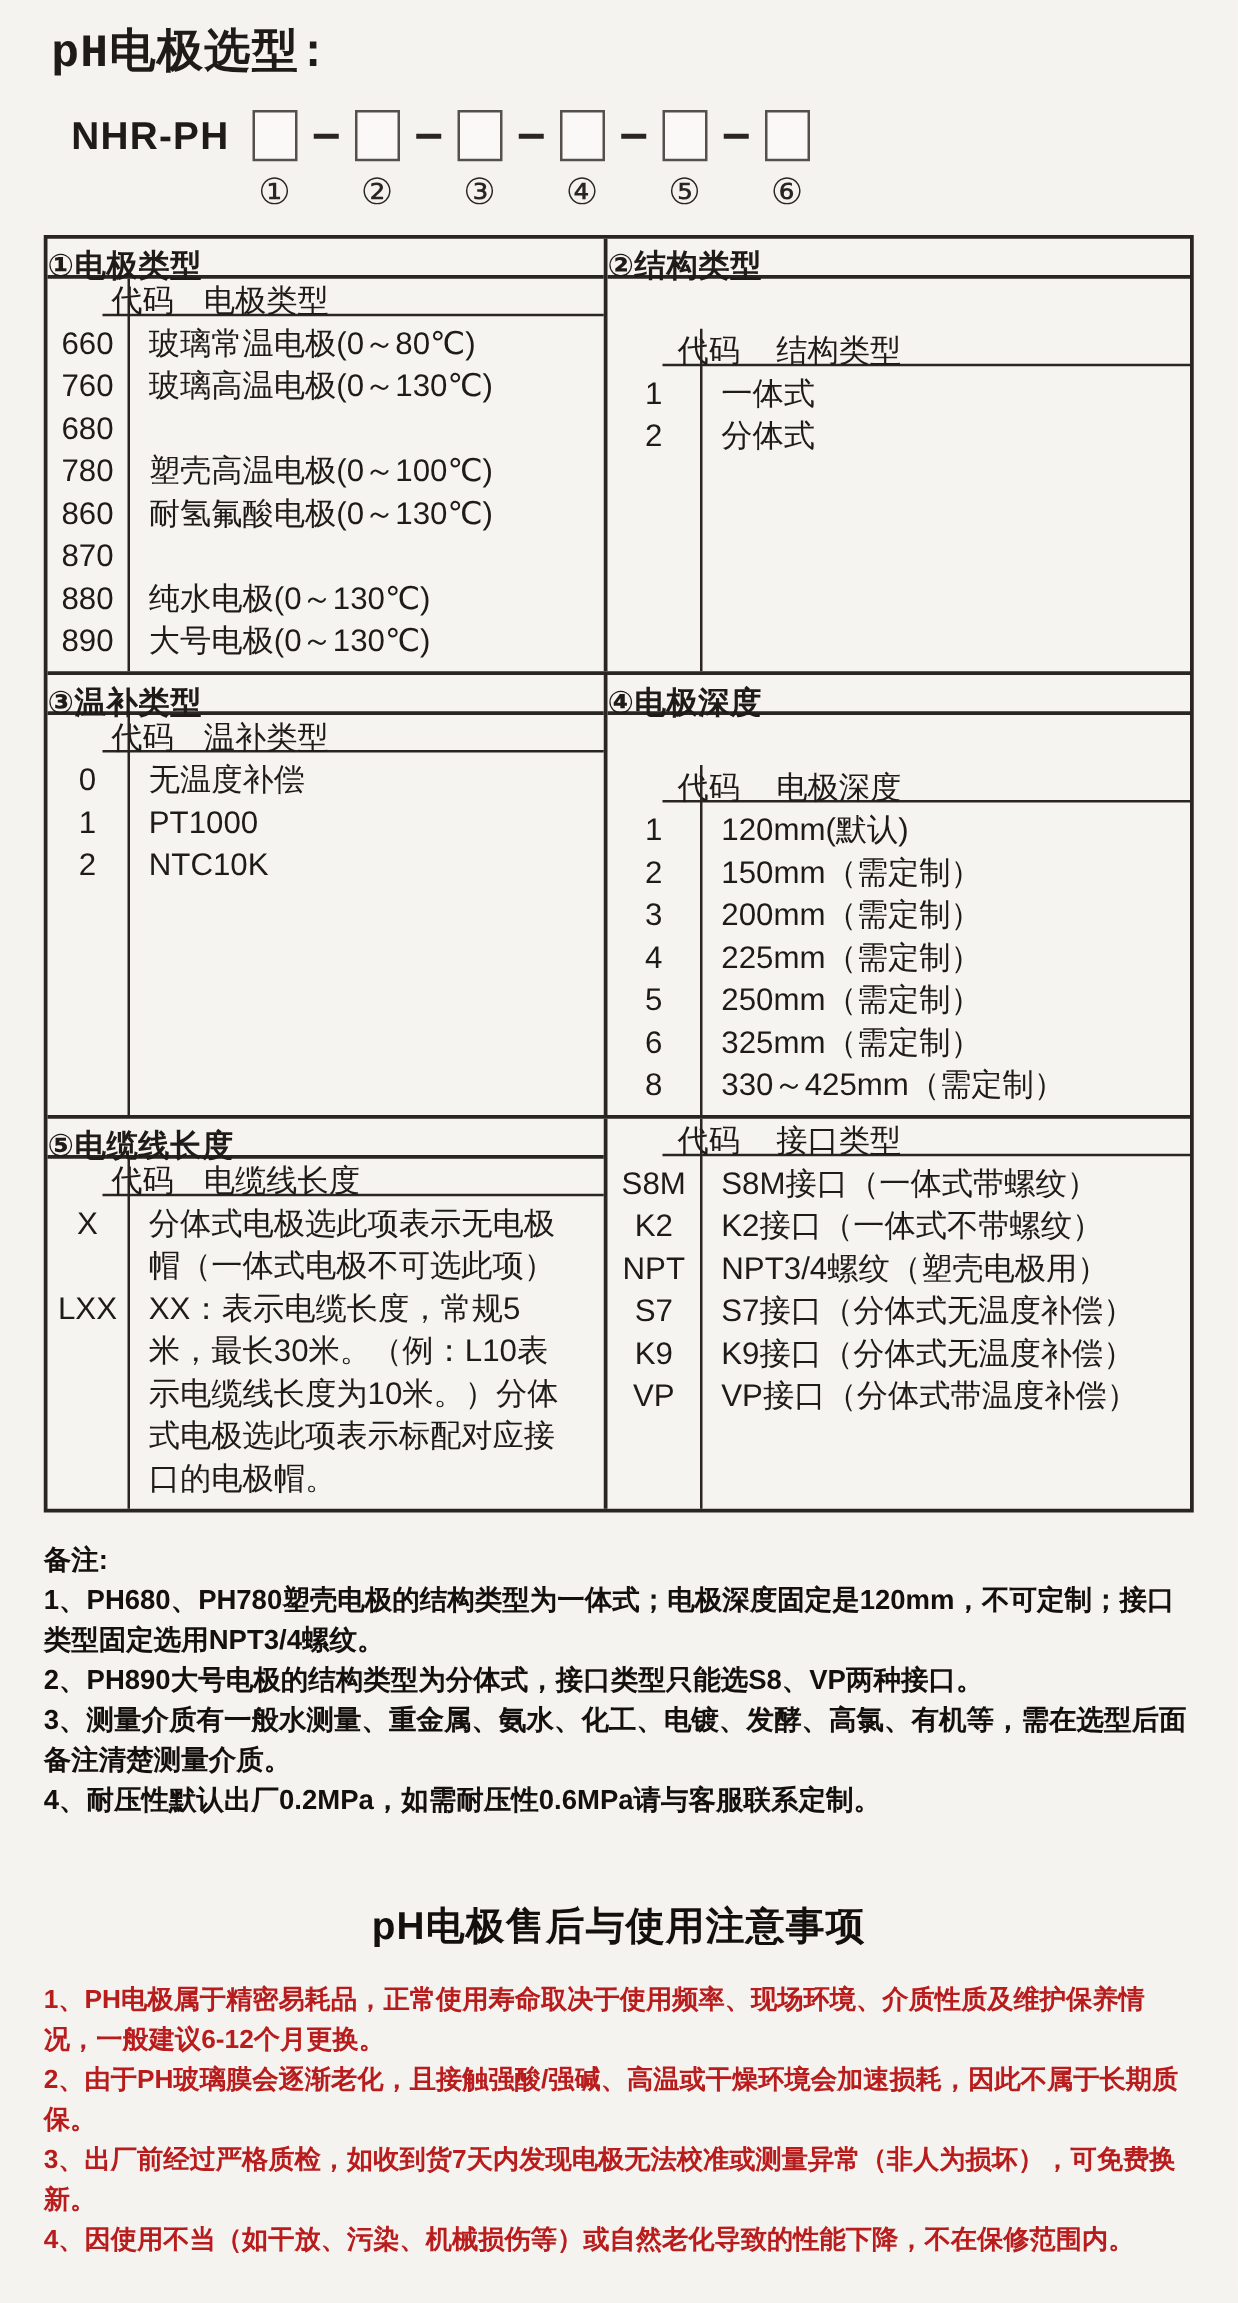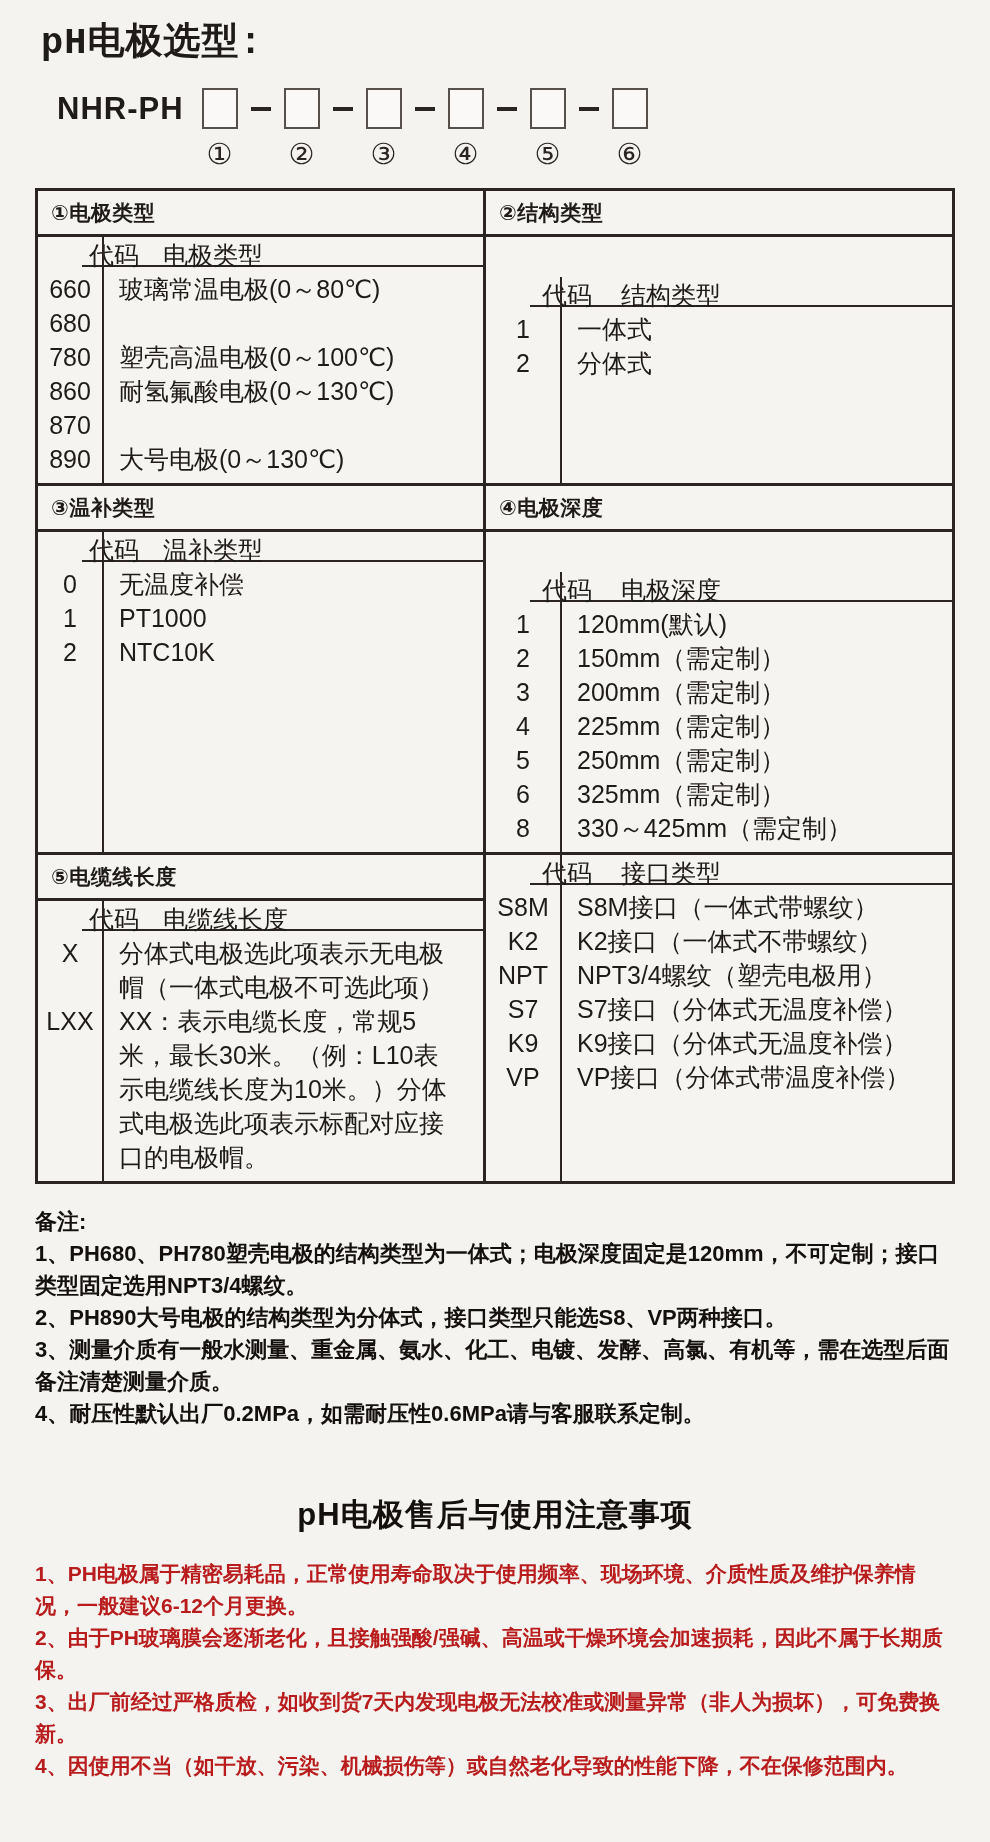--- a/index.html
+++ b/index.html
@@ -55,23 +55,22 @@
     margin-top: 18px;
     border: 3px solid #2a2522;
     background: #f5f4f1;
   }
   .block { display: flex; align-items: stretch; }
   .block:not(:last-child) { border-bottom: 3px solid #2a2522; }
   .subtable { display: flex; flex-direction: column; }
   .subtable.left { width: 448px; border-right: 3px solid #2a2522; }
   .subtable.right { flex: 1; gap: 40px; }
   .st-title {
-    height: 46px; line-height: 44px;
-    font-size: 21px; font-weight: 700;
-    padding-left: 13px;
+    height: 32px; line-height: 44px;
+    font-size: 25px; font-weight: 700;
     border-bottom: 3px solid #2a2522;
     letter-spacing: 0.5px;
   }
   .st-content { position: relative; display: flex; flex-direction: column; flex: 1; }
   .st-head {
     display: flex;
     height: 30px; line-height: 37px;
     font-size: 25px;
     border-bottom: 2px solid #2a2522;
     margin-left: 44px;
@@ -165,39 +164,47 @@
       <div class="st-head">
         <span class="code-col">代码</span>
         <span class="desc-col">电极类型</span>
       </div>
       <div class="st-body">
     <div class="st-row">
       <span class="code-col">660</span>
       <span class="desc-col">玻璃常温电极(0～80℃)</span>
     </div>
 
+    <div class="st-row">
+      <span class="code-col">760</span>
+      <span class="desc-col">玻璃高温电极(0～130℃)</span>
+    </div>
 
     <div class="st-row">
       <span class="code-col">680</span>
     </div>
 
     <div class="st-row">
       <span class="code-col">780</span>
       <span class="desc-col">塑壳高温电极(0～100℃)</span>
     </div>
 
     <div class="st-row">
       <span class="code-col">860</span>
       <span class="desc-col">耐氢氟酸电极(0～130℃)</span>
     </div>
 
     <div class="st-row">
       <span class="code-col">870</span>
     </div>
 
+    <div class="st-row">
+      <span class="code-col">880</span>
+      <span class="desc-col">纯水电极(0～130℃)</span>
+    </div>
 
     <div class="st-row">
       <span class="code-col">890</span>
       <span class="desc-col">大号电极(0～130℃)</span>
     </div>
   </div>
       <span class="col-divider"></span>
     </div>
   </div>
       <div class="subtable right">

